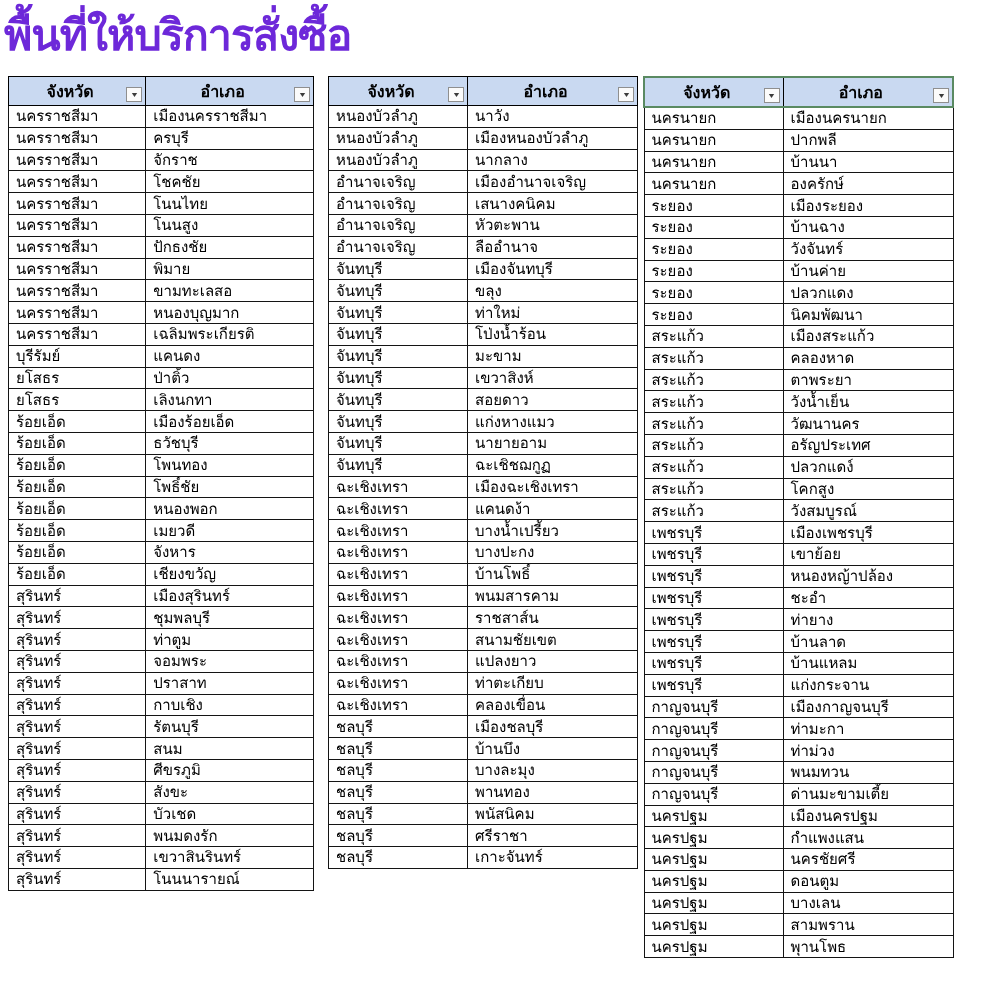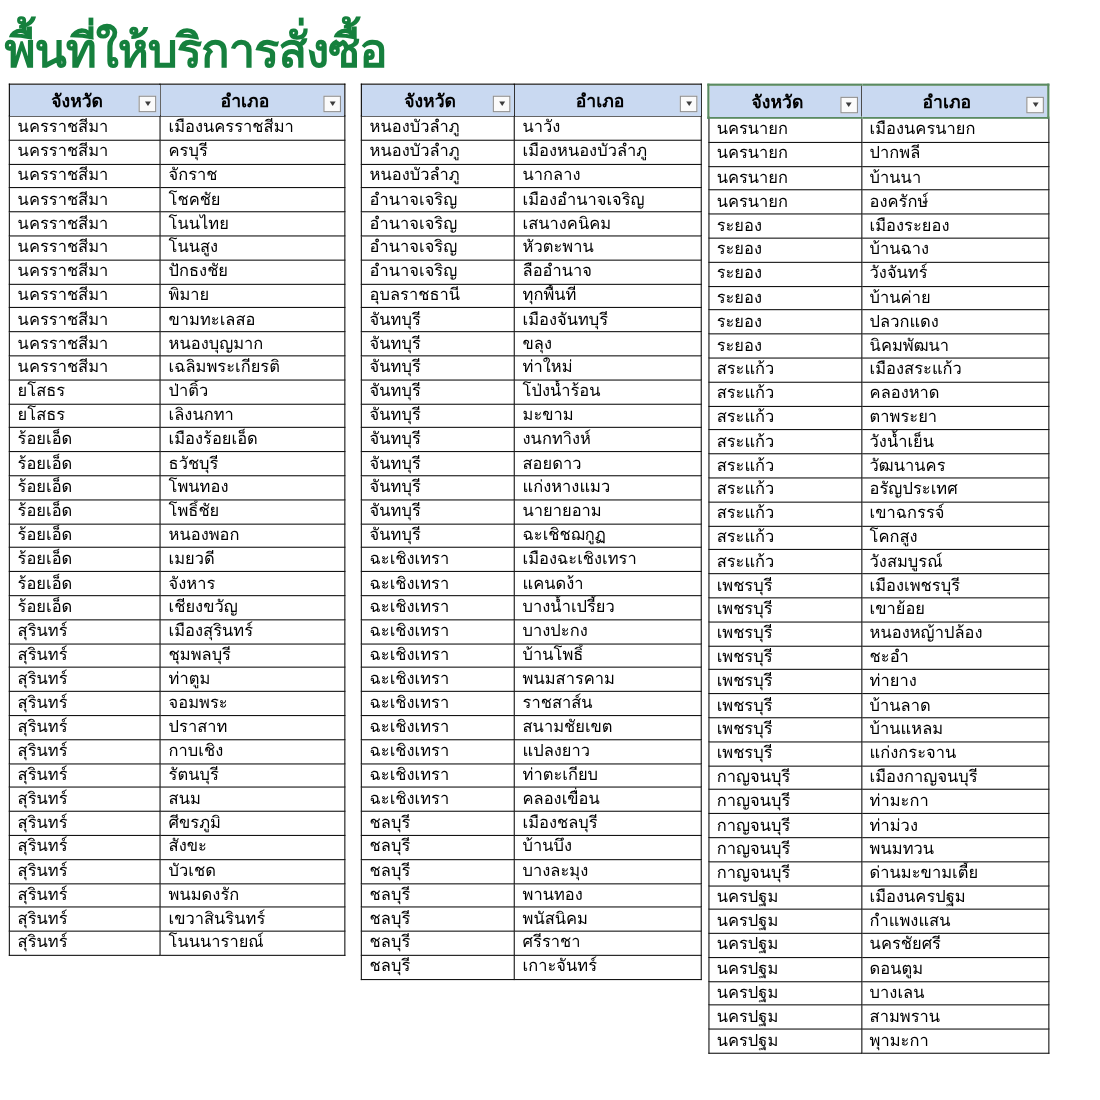--- a/index.html
+++ b/index.html
@@ -2,22 +2,22 @@
 <html style="--header-fill: #c9d9f1; --green-accent: #5a8a62;"><head>
 <meta charset="utf-8">
 <style>
   html,body{margin:0;padding:0;}
   body{
     width:1000px;height:1000px;position:relative;background:#ffffff;
     font-family:"Liberation Sans","DejaVu Sans",sans-serif;color:#000;
     overflow:hidden;
   }
   .page-title{
-    position:absolute;left:4px;top:20px;
-    font-size:43px;font-weight:900;color:#15803d;line-height:1.3;
+    position:absolute;left:4px;top:8px;
+    font-size:43px;font-weight:900;color:#6d28d9;line-height:1.3;
     letter-spacing:-1px;white-space:nowrap;
   }
   table.tbl{
     position:absolute;border-collapse:collapse;table-layout:fixed;
     border:1px solid #000;background:#fff;
   }
   #table-1{left:8px;top:76px;width:306px;}
   #table-2{left:328px;top:76px;width:310px;}
   #table-3{left:643px;top:76px;width:311px;}
   .tbl col.c1{width:45%;}
@@ -117,20 +117,24 @@
       </tr>
       <tr>
         <td>นครราชสีมา</td>
         <td>หนองบุญมาก</td>
       </tr>
       <tr>
         <td>นครราชสีมา</td>
         <td>เฉลิมพระเกียรติ</td>
       </tr>
       <tr>
+        <td>บุรีรัมย์</td>
+        <td>แคนดง</td>
+      </tr>
+      <tr>
         <td>ยโสธร</td>
         <td>ป่าติ้ว</td>
       </tr>
       <tr>
         <td>ยโสธร</td>
         <td>เลิงนกทา</td>
       </tr>
       <tr>
         <td>ร้อยเอ็ด</td>
         <td>เมืองร้อยเอ็ด</td>
@@ -266,24 +270,20 @@
       </tr>
       <tr>
         <td>อำนาจเจริญ</td>
         <td>หัวตะพาน</td>
       </tr>
       <tr>
         <td>อำนาจเจริญ</td>
         <td>ลืออำนาจ</td>
       </tr>
       <tr>
-        <td>อุบลราชธานี</td>
-        <td>ทุกพื้นที่</td>
-      </tr>
-      <tr>
         <td>จันทบุรี</td>
         <td>เมืองจันทบุรี</td>
       </tr>
       <tr>
         <td>จันทบุรี</td>
         <td>ขลุง</td>
       </tr>
       <tr>
         <td>จันทบุรี</td>
         <td>ท่าใหม่</td>
@@ -291,21 +291,21 @@
       <tr>
         <td>จันทบุรี</td>
         <td>โป่งน้ำร้อน</td>
       </tr>
       <tr>
         <td>จันทบุรี</td>
         <td>มะขาม</td>
       </tr>
       <tr>
         <td>จันทบุรี</td>
-        <td>งนกทาิงห์</td>
+        <td>เขวาสิงห์</td>
       </tr>
       <tr>
         <td>จันทบุรี</td>
         <td>สอยดาว</td>
       </tr>
       <tr>
         <td>จันทบุรี</td>
         <td>แก่งหางแมว</td>
       </tr>
       <tr>
@@ -472,21 +472,21 @@
       <tr>
         <td>สระแก้ว</td>
         <td>วัฒนานคร</td>
       </tr>
       <tr>
         <td>สระแก้ว</td>
         <td>อรัญประเทศ</td>
       </tr>
       <tr>
         <td>สระแก้ว</td>
-        <td>เขาฉกรรจ์</td>
+        <td>ปลวกแดง์</td>
       </tr>
       <tr>
         <td>สระแก้ว</td>
         <td>โคกสูง</td>
       </tr>
       <tr>
         <td>สระแก้ว</td>
         <td>วังสมบูรณ์</td>
       </tr>
       <tr>
@@ -560,16 +560,16 @@
       <tr>
         <td>นครปฐม</td>
         <td>บางเลน</td>
       </tr>
       <tr>
         <td>นครปฐม</td>
         <td>สามพราน</td>
       </tr>
       <tr>
         <td>นครปฐม</td>
-        <td>พุามะกา</td>
+        <td>พุานโพธ</td>
       </tr>
     </tbody>
 </table>
 
 </body></html>

